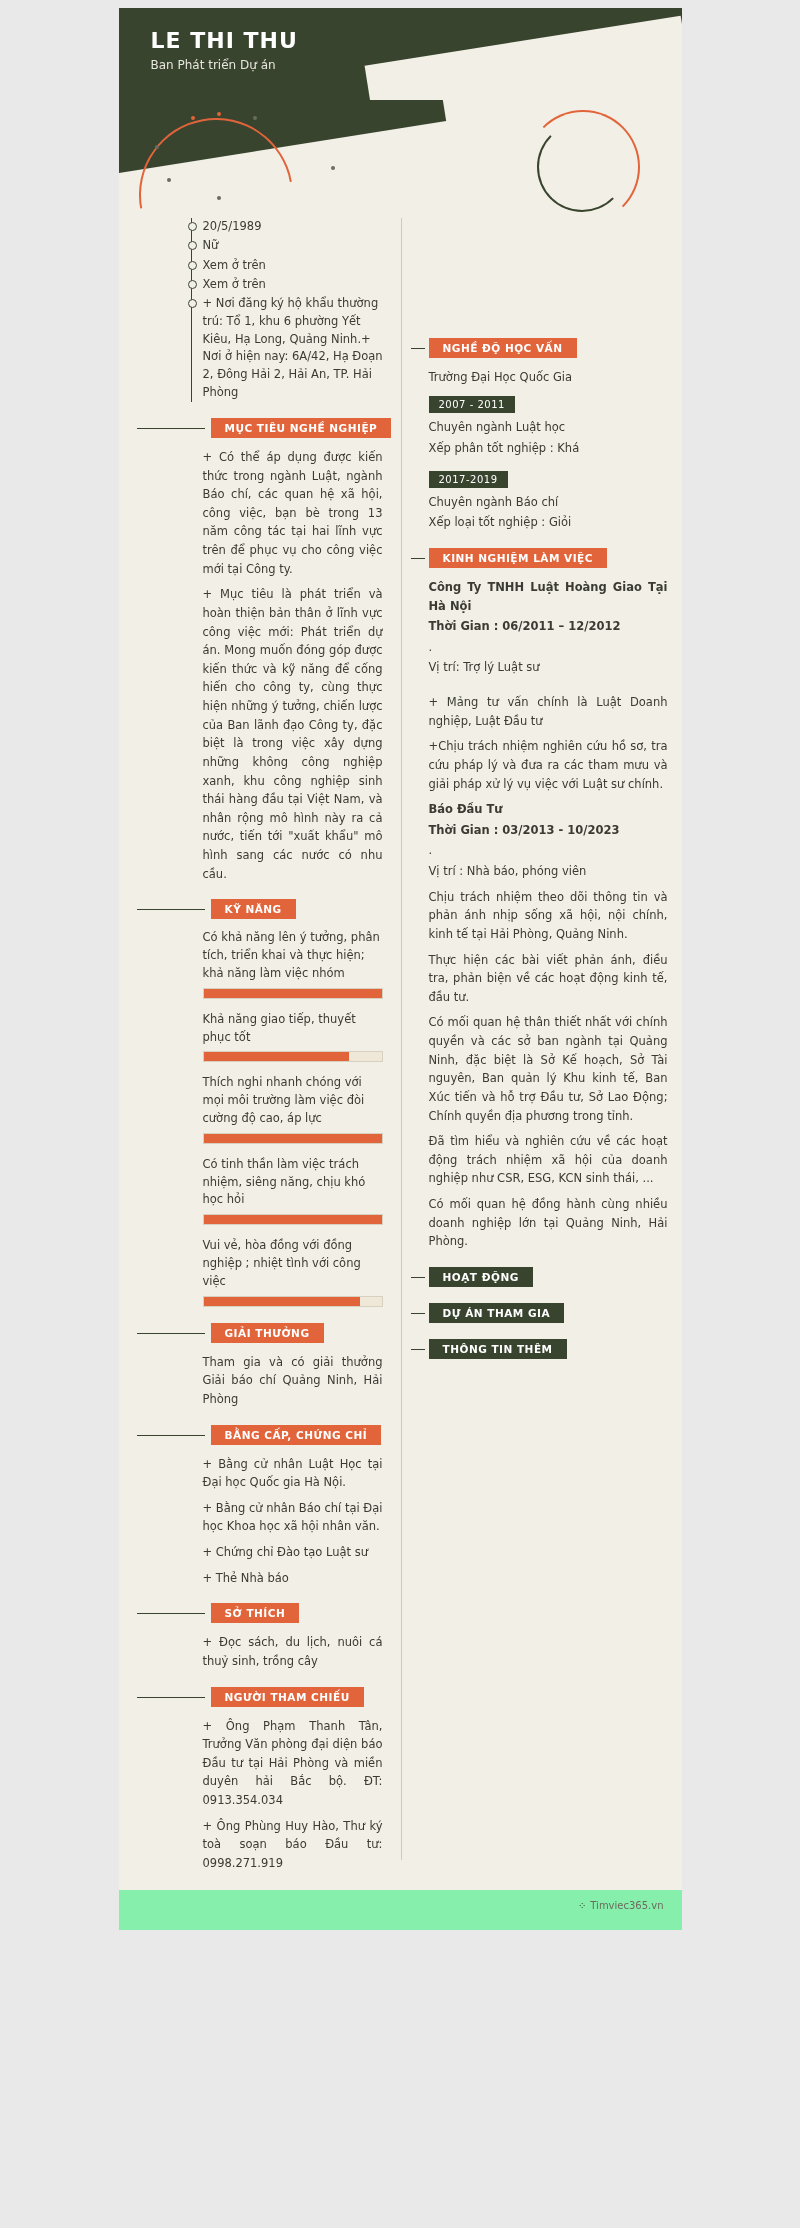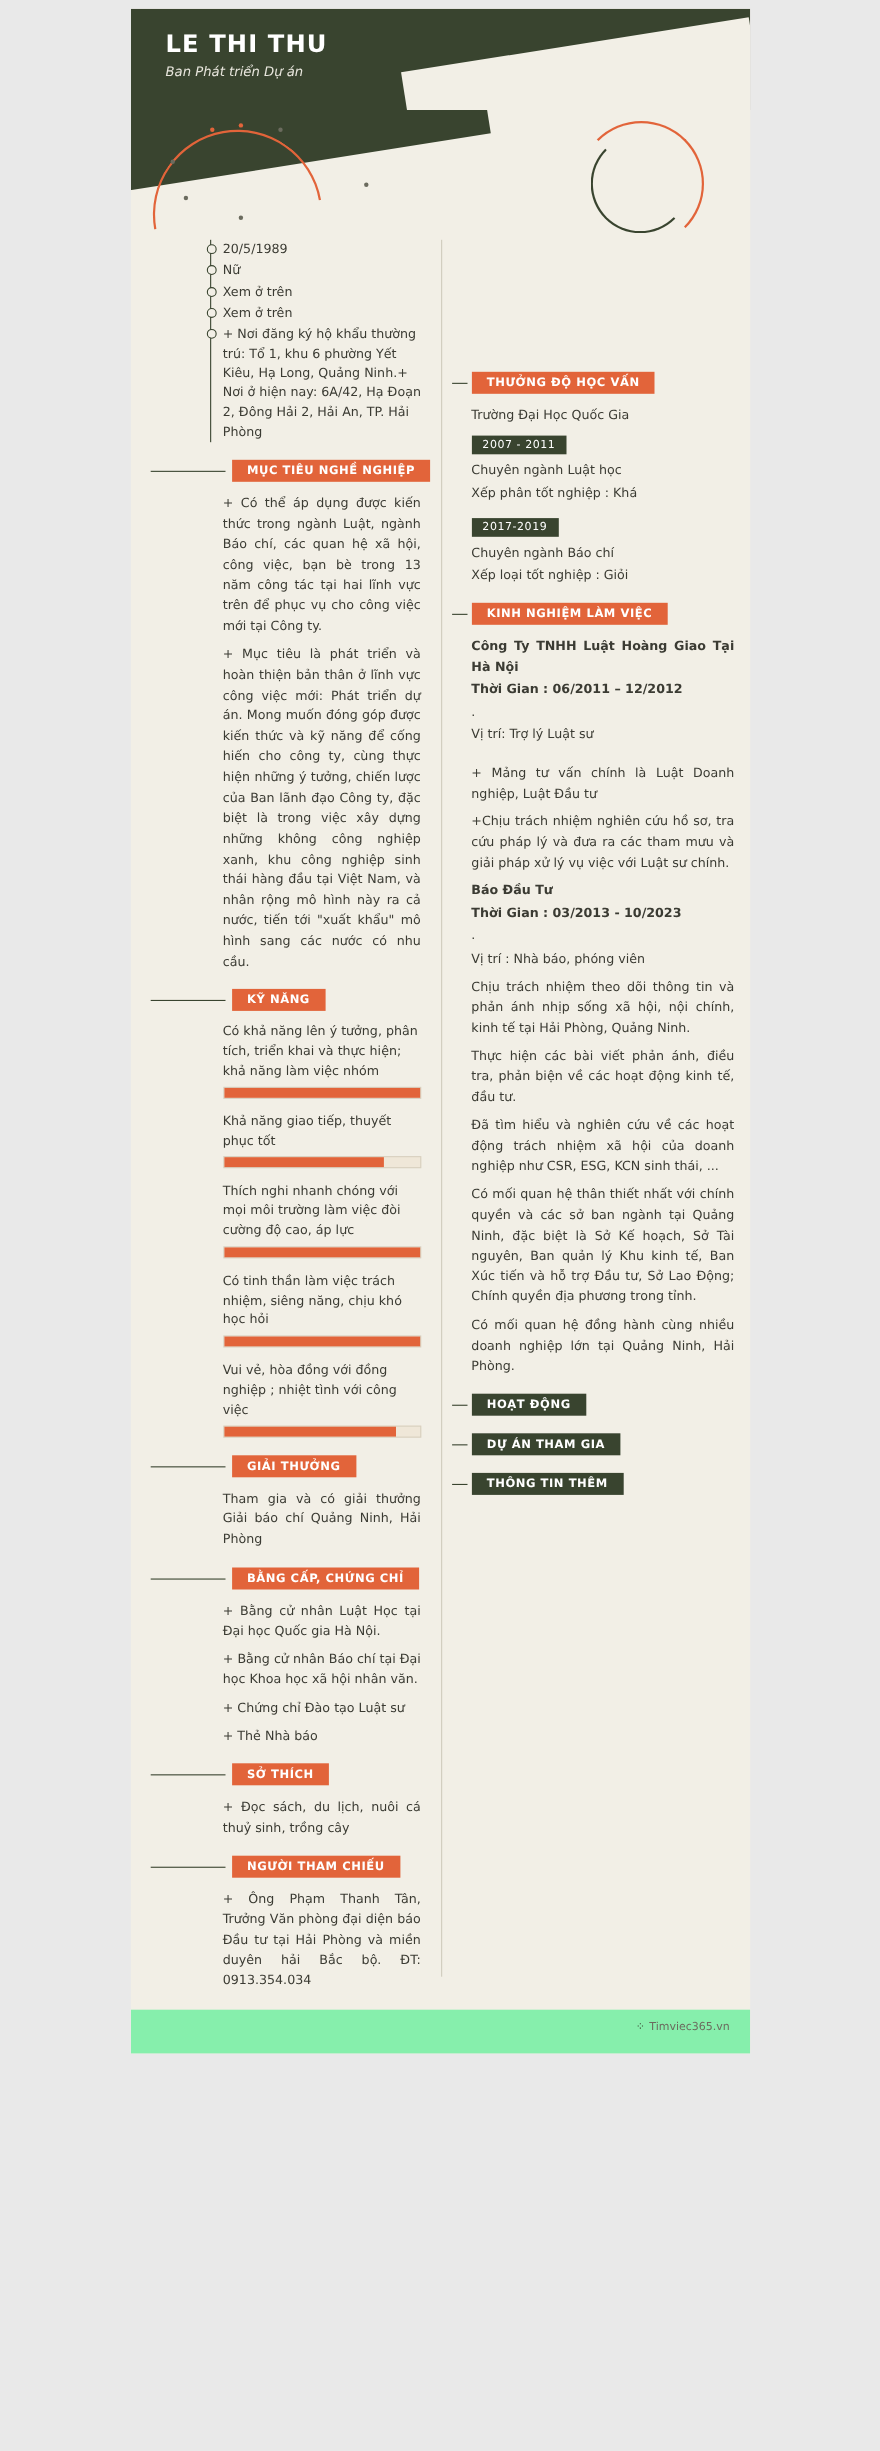--- a/index.html
+++ b/index.html
@@ -3,21 +3,21 @@
 <meta charset="utf-8">
 <style>
   html,body{margin:0;padding:0;background:#e9e9e9;}
   body{font-family:"DejaVu Sans","Liberation Sans",sans-serif;}
   .page{width:788px;margin:0 auto;background:#e9e9e9;position:relative;}
   .sheet{width:563px;margin:0 auto;background:#f2efe6;position:relative;overflow:hidden;}
   
   .topstrip{height:8px;background:#e9e9e9;}
   .header{background:#39442f;height:92px;position:relative;overflow:hidden;}
   .header .name{position:absolute;left:32px;top:20px;color:#ffffff;font-size:22px;font-weight:bold;letter-spacing:1px;}
-  .header .role{position:absolute;left:32px;top:50px;color:#e8e6dd;font-size:12px;font-style:italic;}
+  .header .role{position:absolute;left:32px;top:50px;color:#e8e6dd;font-size:12px;}
   .header .diag{position:absolute;right:-10px;bottom:-60px;width:320px;height:120px;background:#f2efe6;transform:rotate(-9deg);}
   
   .deco{position:relative;height:118px;background:#f2efe6;overflow:hidden;}
   .deco .dark{position:absolute;left:-40px;top:-70px;width:360px;height:120px;background:#39442f;transform:rotate(-9deg);}
   .deco .arc{position:absolute;left:20px;top:18px;width:150px;height:150px;border:2px solid #e2643a;border-radius:50%;border-right-color:transparent;border-bottom-color:transparent;transform:rotate(35deg);}
   .deco .ring1{position:absolute;right:55px;top:22px;width:86px;height:86px;border:2px solid #39442f;border-radius:50%;border-top-color:transparent;border-right-color:transparent;}
   .deco .ring2{position:absolute;right:42px;top:10px;width:110px;height:110px;border:2px solid #e2643a;border-radius:50%;border-bottom-color:transparent;border-left-color:transparent;}
   .dot{position:absolute;width:4px;height:4px;border-radius:50%;background:#e2643a;}
   .dotd{position:absolute;width:4px;height:4px;border-radius:50%;background:#6b6b5e;}
   
@@ -172,28 +172,29 @@
         <div class="txt">
           <p>+ Đọc sách, du lịch, nuôi cá thuỷ sinh, trồng cây</p>
         </div>
 
         <div class="seclab">
           <div class="line"></div>
           <div class="pill">NGƯỜI THAM CHIẾU</div>
         </div>
         <div class="txt">
           <p>+ Ông Phạm Thanh Tân, Trưởng Văn phòng đại diện báo Đầu tư tại Hải Phòng và miền duyên hải Bắc bộ. ĐT: 0913.354.034</p>
+          <p>+ Ông Phùng Huy Hào, Thư ký toà soạn báo Đầu tư: 0998.271.919</p>
         </div>
       </div>
 
       <div class="right">
 
         <div class="seclab right-lab" style="margin-top:120px;">
           <div class="line"></div>
-          <div class="pill">THƯỞNG ĐỘ HỌC VẤN</div>
+          <div class="pill">NGHỀ ĐỘ HỌC VẤN</div>
         </div>
 
         <div class="rtitle">Trường Đại Học Quốc Gia</div>
         <div class="yearpill">2007 - 2011</div>
         <div class="txt r">
           <p style="margin-bottom:2px;">Chuyên ngành Luật học</p>
           <p>Xếp phân tốt nghiệp : Khá</p>
         </div>
 
         <div class="yearpill">2017-2019</div>
@@ -216,22 +217,22 @@
           <p>+Chịu trách nhiệm nghiên cứu hồ sơ, tra cứu pháp lý và đưa ra các tham mưu và giải pháp xử lý vụ việc với Luật sư chính.</p>
         </div>
 
         <div class="txt r" style="margin-top:6px;">
           <p class="rbold" style="margin-bottom:2px;">Báo Đầu Tư</p>
           <p class="rbold" style="margin-bottom:2px;">Thời Gian : 03/2013 - 10/2023</p>
           <p style="margin-bottom:2px;">.</p>
           <p>Vị trí : Nhà báo, phóng viên</p>
           <p>Chịu trách nhiệm theo dõi thông tin và phản ánh nhịp sống xã hội, nội chính, kinh tế tại Hải Phòng, Quảng Ninh.</p>
           <p>Thực hiện các bài viết phản ánh, điều tra, phản biện về các hoạt động kinh tế, đầu tư.</p>
+          <p>Có mối quan hệ thân thiết nhất với chính quyền và các sở ban ngành tại Quảng Ninh, đặc biệt là Sở Kế hoạch, Sở Tài nguyên, Ban quản lý Khu kinh tế, Ban Xúc tiến và hỗ trợ Đầu tư, Sở Lao Động; Chính quyền địa phương trong tỉnh.</p>
           <p>Đã tìm hiểu và nghiên cứu về các hoạt động trách nhiệm xã hội của doanh nghiệp như CSR, ESG, KCN sinh thái, ...</p>
-          <p>Có mối quan hệ thân thiết nhất với chính quyền và các sở ban ngành tại Quảng Ninh, đặc biệt là Sở Kế hoạch, Sở Tài nguyên, Ban quản lý Khu kinh tế, Ban Xúc tiến và hỗ trợ Đầu tư, Sở Lao Động; Chính quyền địa phương trong tỉnh.</p>
           <p>Có mối quan hệ đồng hành cùng nhiều doanh nghiệp lớn tại Quảng Ninh, Hải Phòng.</p>
         </div>
 
         <div class="seclab right-lab dark">
           <div class="line"></div>
           <div class="pill">HOẠT ĐỘNG</div>
         </div>
         <div class="seclab right-lab dark">
           <div class="line"></div>
           <div class="pill">DỰ ÁN THAM GIA</div>

